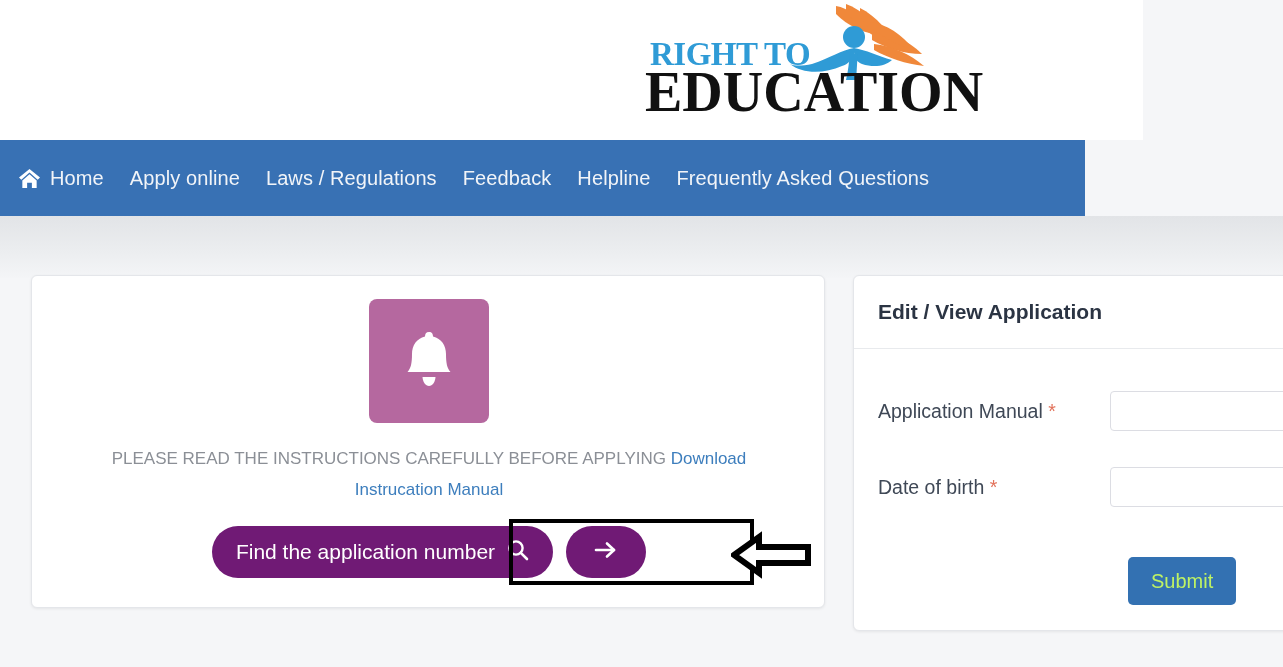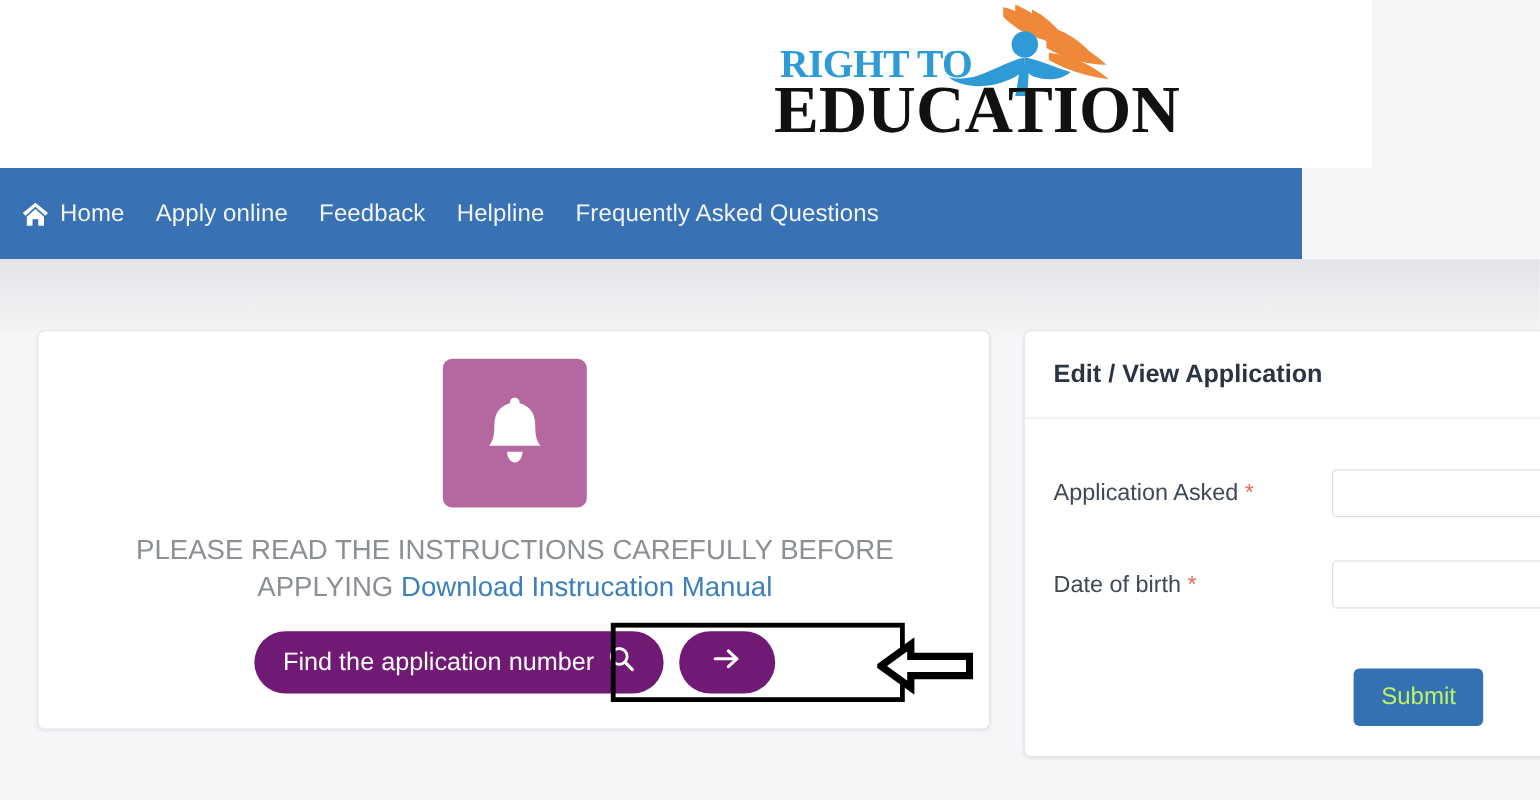--- a/index.html
+++ b/index.html
@@ -115,21 +115,21 @@
   .bell-glyph {
     position: absolute;
     left: 50%; top: 50%;
     transform: translate(-50%, -50%);
   }
   .instructions {
     position: absolute;
     left: 40px; top: 167px;
     width: 714px;
     text-align: center;
-    font-size: 23px;
+    font-size: 17px;
     color: #8b8f96;
     line-height: 31px;
   }
   .instructions .dl-link {
     color: #3d7ebd;
     cursor: pointer;
   }
   .btn-row {
     position: absolute;
     left: 0; top: 250px;
@@ -268,20 +268,23 @@
         <path d="M12 6.5 L19.5 13.2 L19.5 21 L14.5 21 L14.5 15.5 L9.5 15.5 L9.5 21 L4.5 21 L4.5 13.2 Z"></path>
       </svg>
     </span>
     <span>Home</span>
   </div>
 
   <div class="nav-item">
     <span>Apply online</span>
   </div>
 
+  <div class="nav-item">
+    <span>Laws / Regulations</span>
+  </div>
 
   <div class="nav-item">
     <span>Feedback</span>
   </div>
 
   <div class="nav-item">
     <span>Helpline</span>
   </div>
 
   <div class="nav-item">
@@ -341,21 +344,21 @@
 </div>
 
 <div class="card card-right">
 
   <div class="card-head">
     <span class="card-title">Edit / View Application</span>
   </div>
 
   <div class="form-row r1">
     <span class="field-label">
-      <span>Application Asked</span>
+      <span>Application Manual</span>
       <span class="req">*</span>
     </span>
     <input class="text-input" type="text" placeholder="" style="">
   </div>
 
   <div class="form-row r2">
     <span class="field-label">
       <span>Date of birth</span>
       <span class="req">*</span>
     </span>

